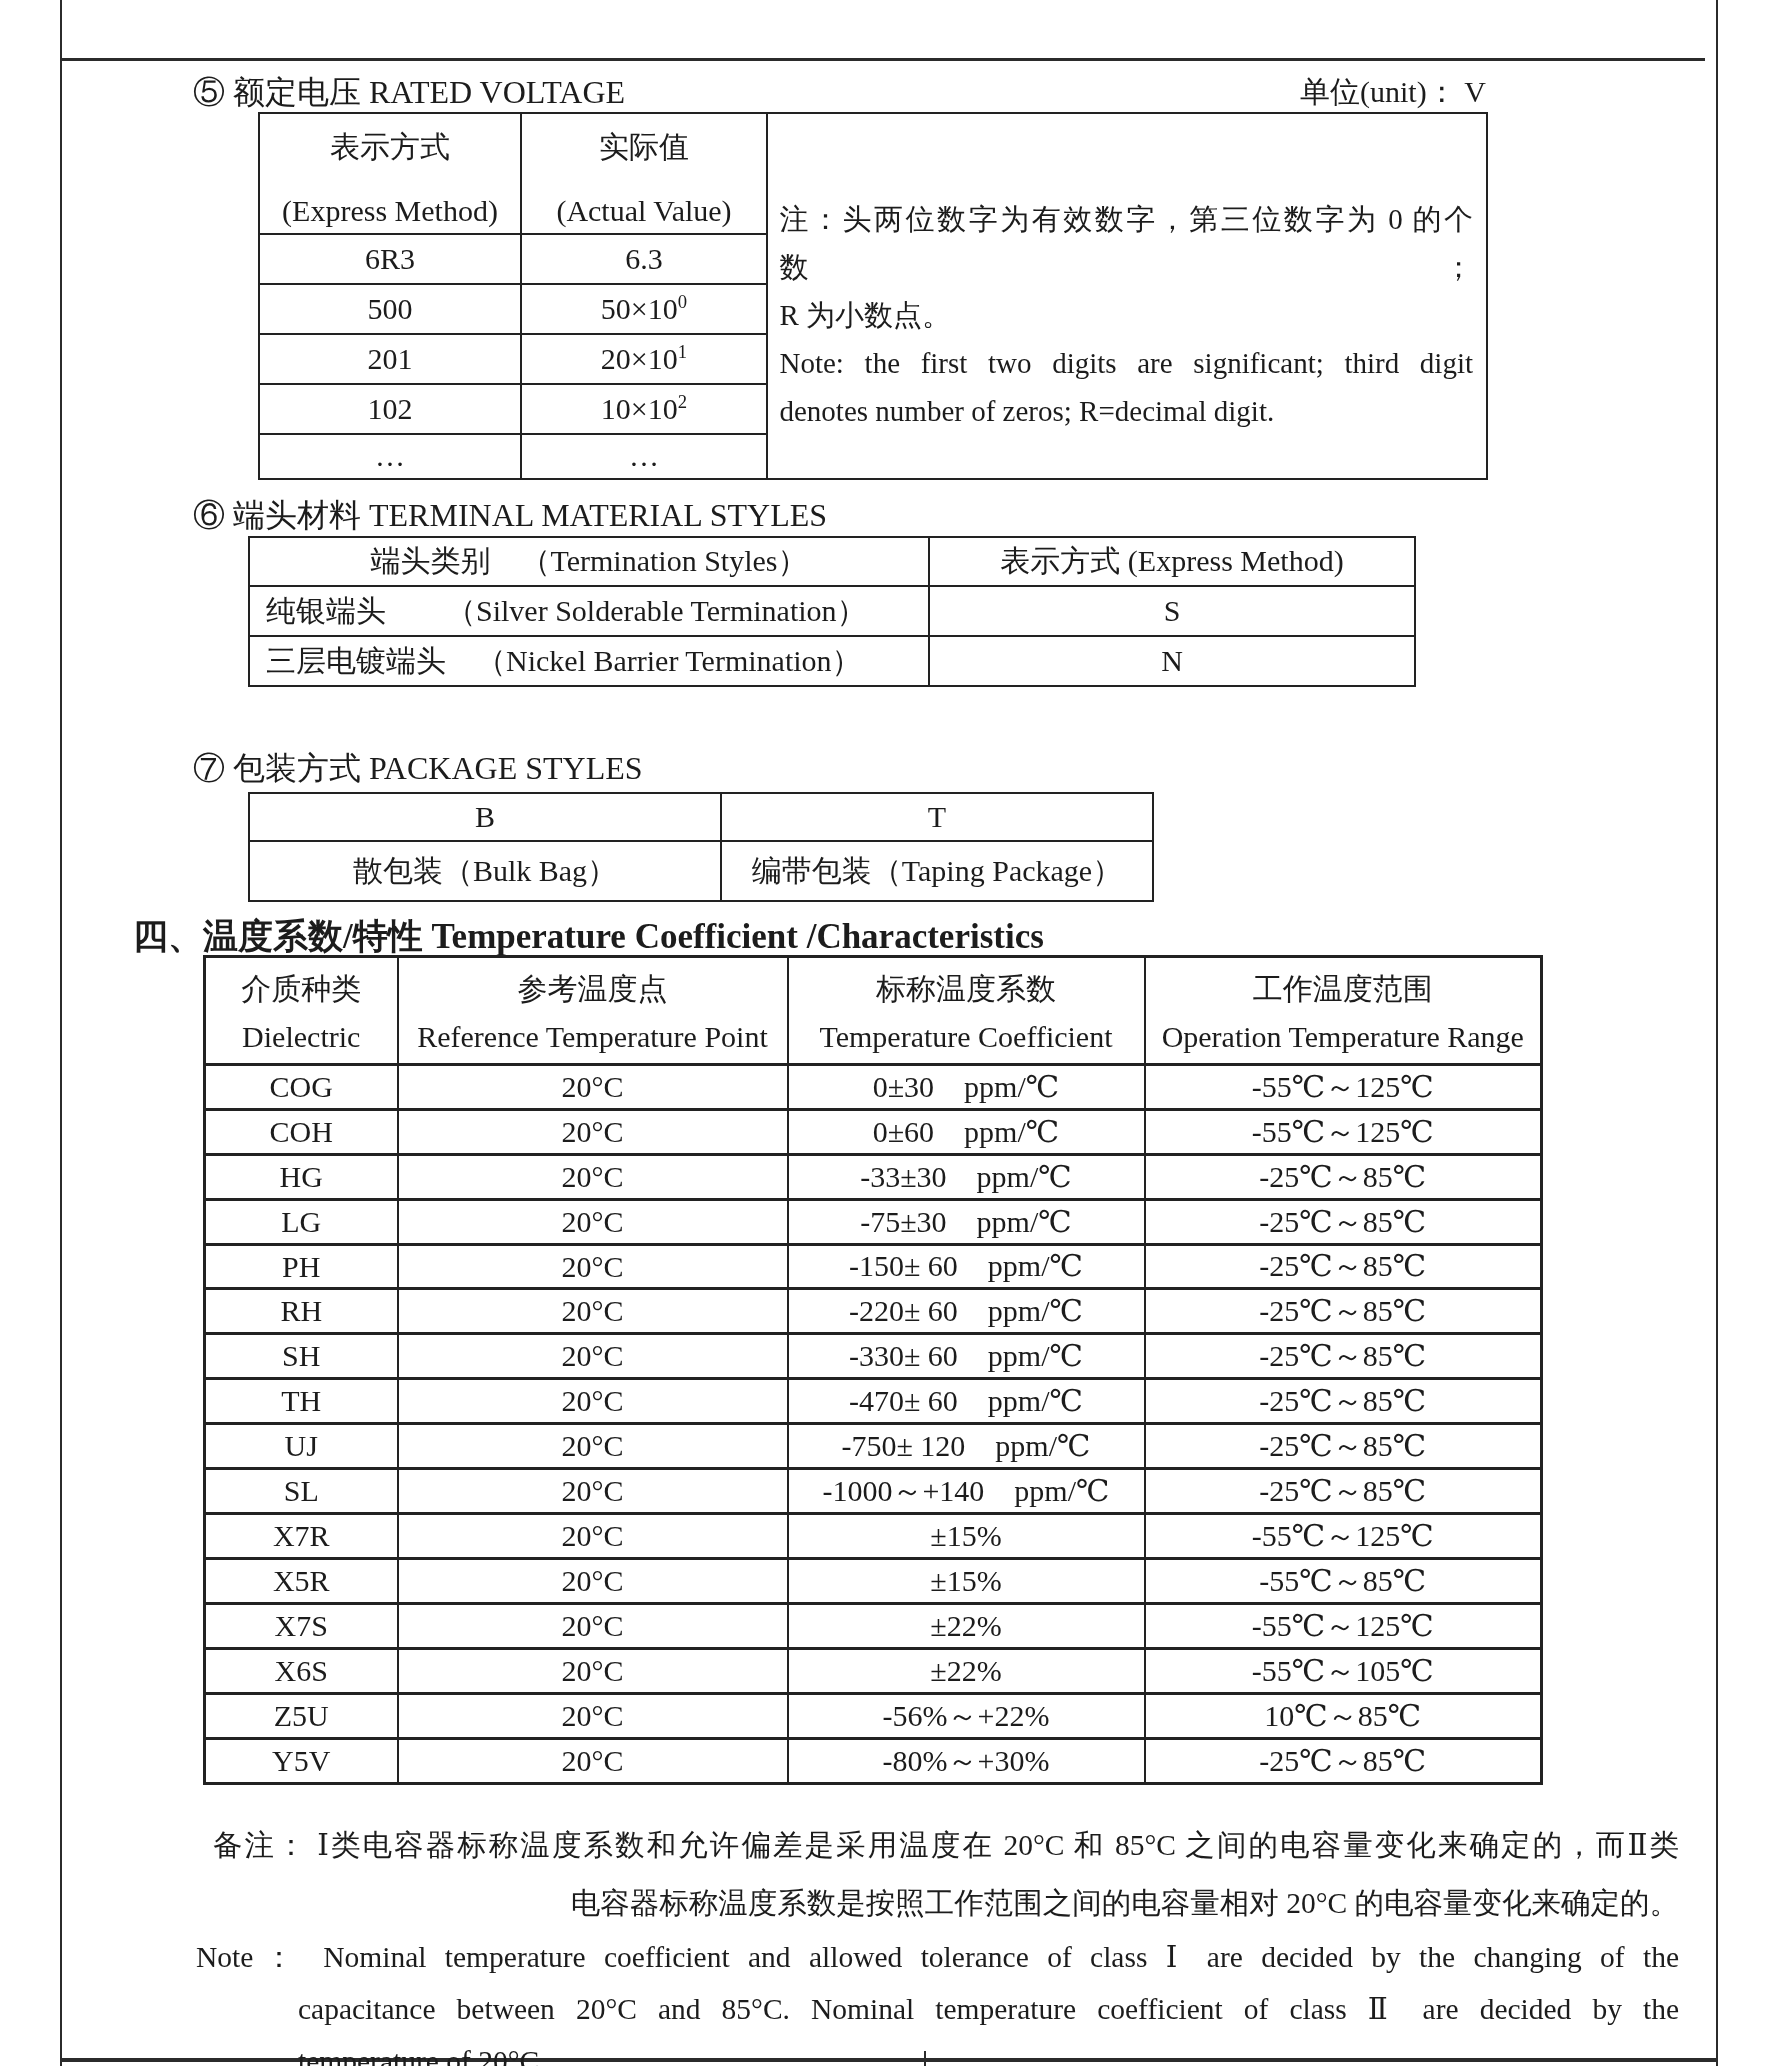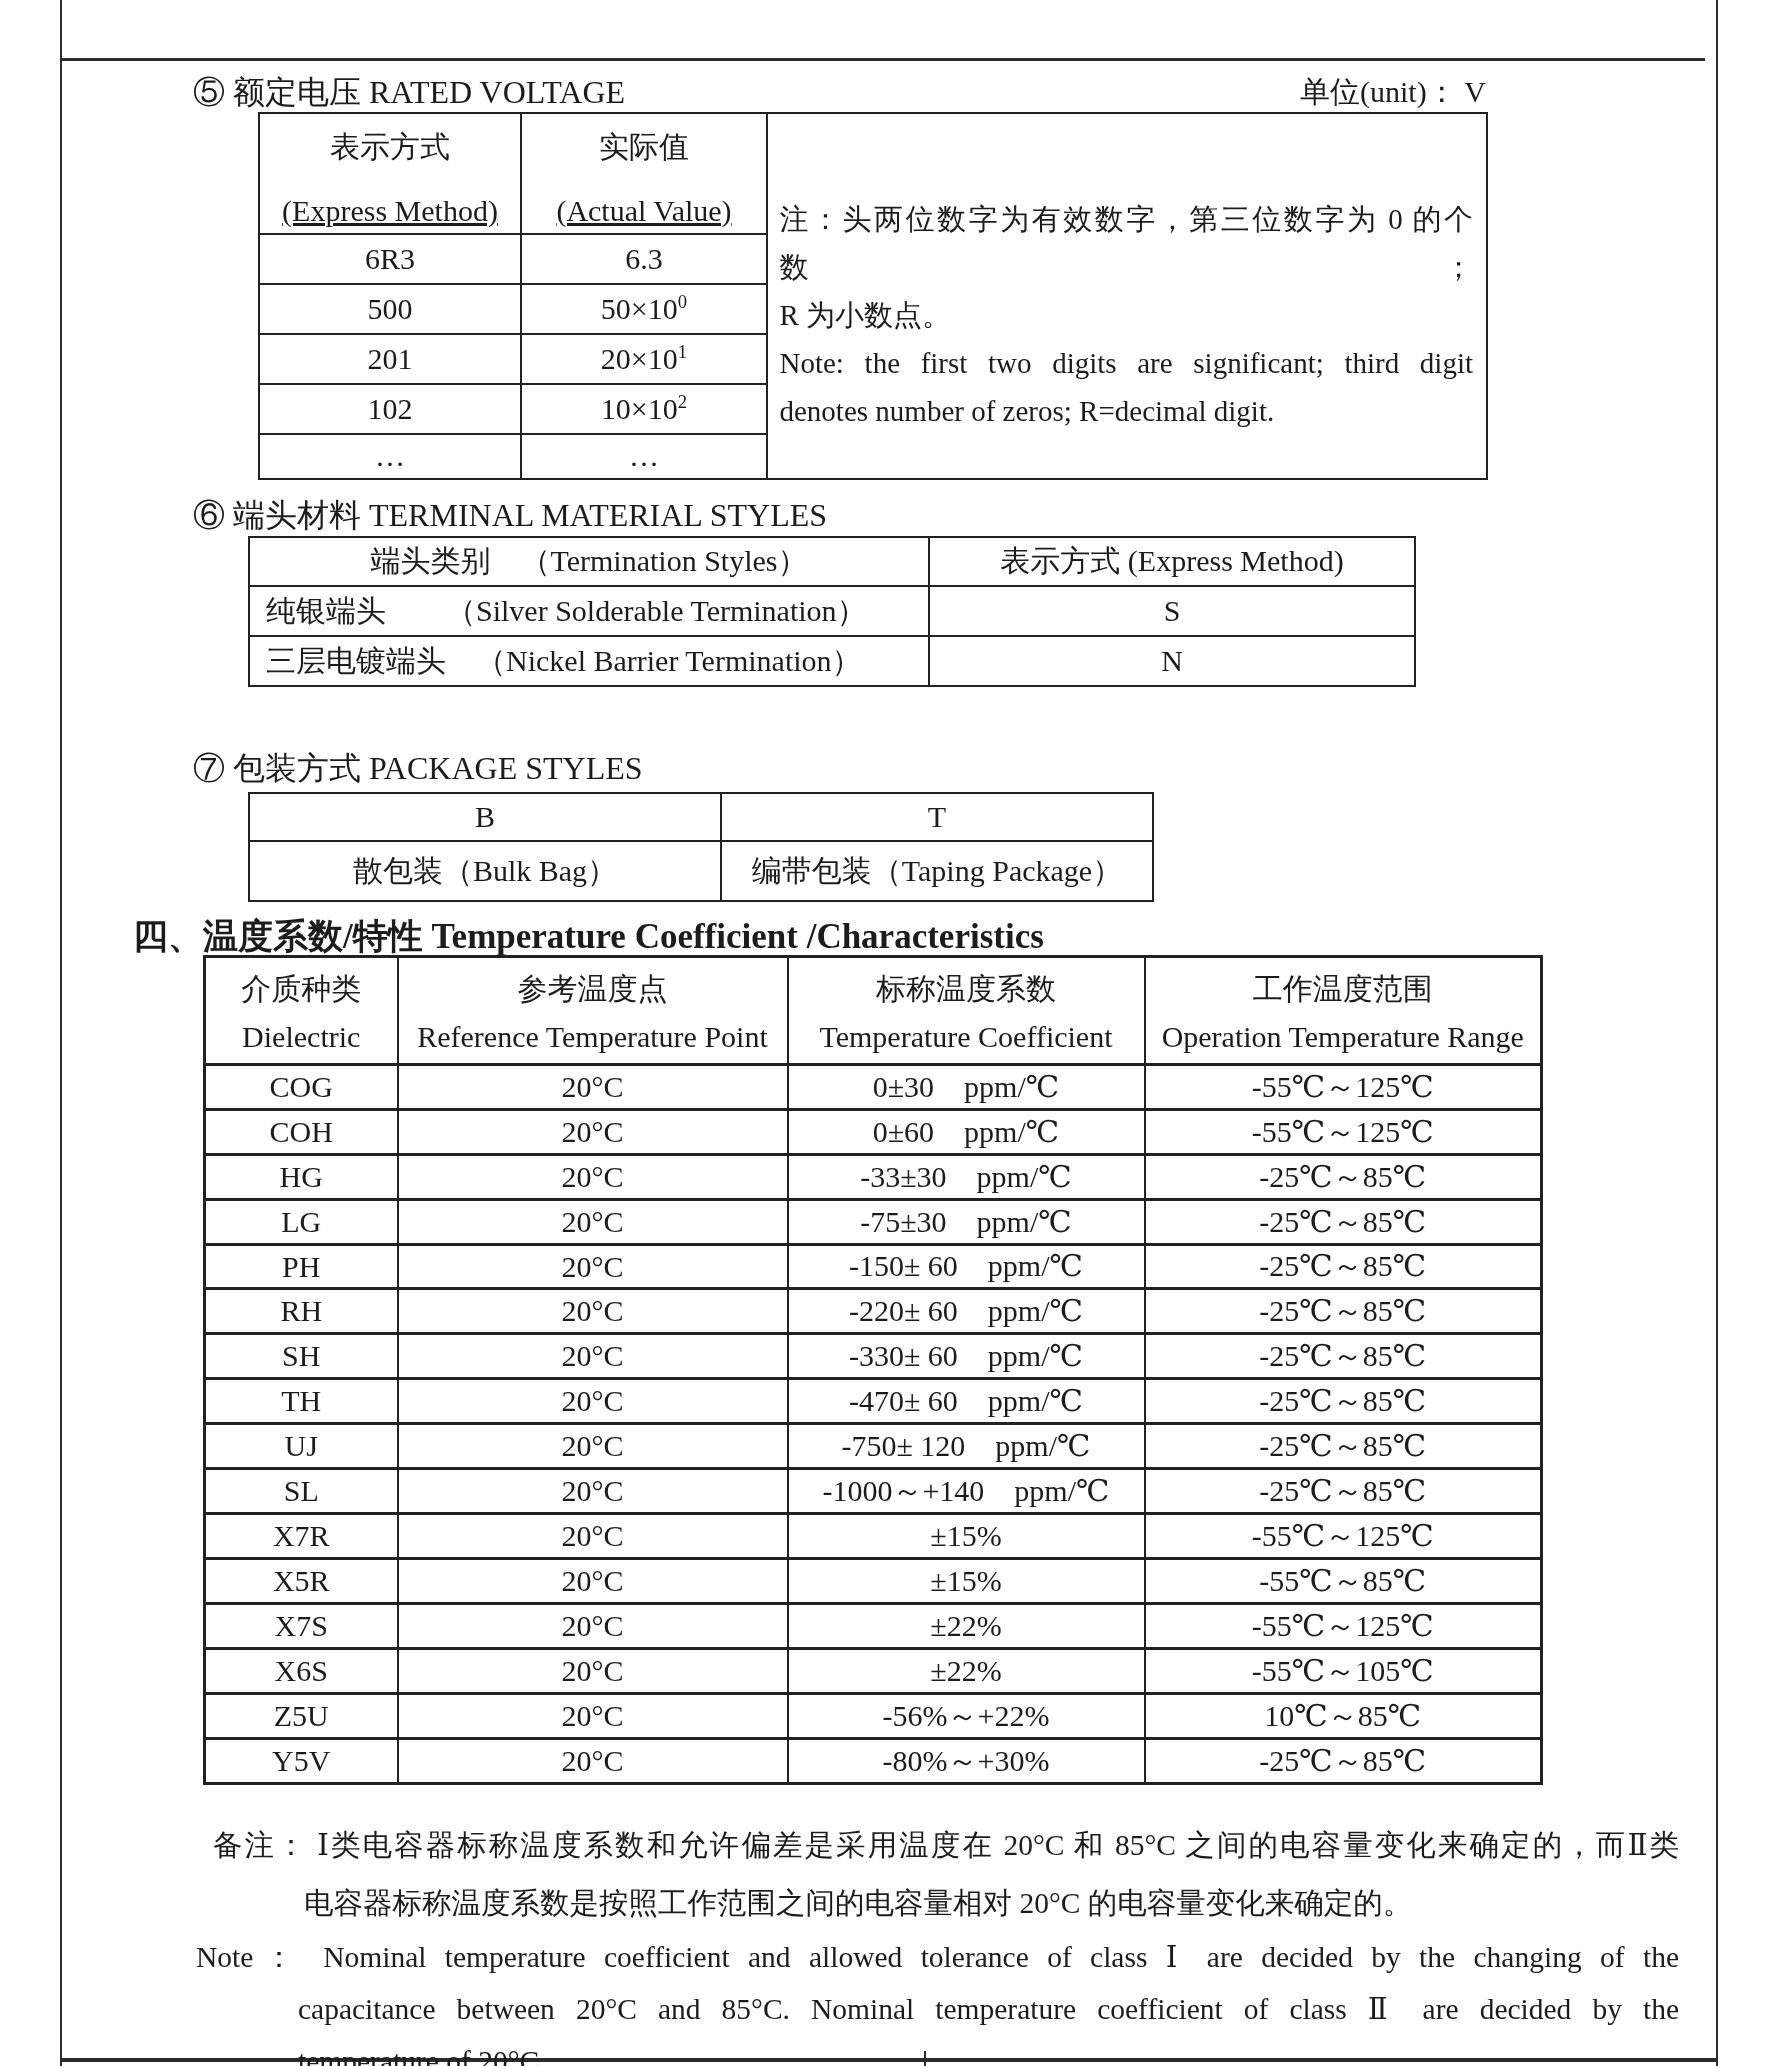--- a/index.html
+++ b/index.html
@@ -20,21 +20,21 @@
   .h1 { font-size:32px; white-space:nowrap; }
   .unit { font-size:30px; white-space:nowrap;margin-left:37px; }
 
   table { border-collapse:collapse; table-layout:fixed; }
   td, th { border:2.2px solid #222; vertical-align:middle; text-align:center;
            font-size:30px; font-weight:normal; }
 
   
   .voltage-table { width:1228px; border:2.9px solid #222; }
   .voltage-table .hdr div.cnline { line-height:45px; margin-top:10px; }
-  .voltage-table .hdr div.enline { line-height:45px; margin-top:18.7px;text-decoration:underline; }
+  .voltage-table .hdr div.enline { line-height:45px; margin-top:18.7px; }
   .note-cell { vertical-align:top; text-align:left; padding:81px 13px 0 11.5px; }
   .note-cell div { font-size:29px; line-height:48px; }
   .jline { text-align:justify; text-align-last:justify; }
   sup.expo { font-size:18.7px; vertical-align:super; line-height:0; }
 
   
   .terminal-table { width:1166px; border:2.9px solid #222; }
   .terminal-table th { font-weight:normal; }
   .terminal-table td.stylecell { text-align:left; padding-left:16px; }
 
@@ -46,21 +46,21 @@
 
   
   .temp-table { width:1338px; border:3.6px solid #222; }
   .temp-table th, .temp-table td { border:2.2px solid #222; border-top-width:3.6px; border-bottom-width:3.6px; }
   .temp-table th div { line-height:48px; font-weight:normal; }
   .temp-table th div.cnline { margin-top:5.8px; }
 
   
   .remark { font-size:29.5px; }
   .remark .line { line-height:58px; }
-  .indent1 { padding-left:91px; }
+  .indent1 { padding-left:91px;text-align:right; }
   .note-en { font-size:29.5px; }
   .note-en .line { line-height:52px; }
   .indent2 { padding-left:102px; }
   .nojust { text-align:left; text-align-last:left; }
 </style>
 </head>
 <body>
 
 <div class="page">
 

